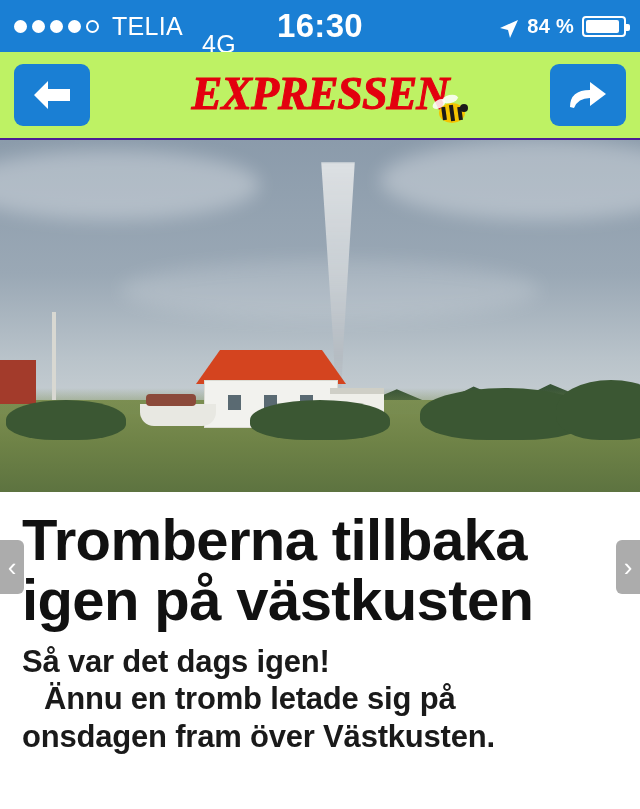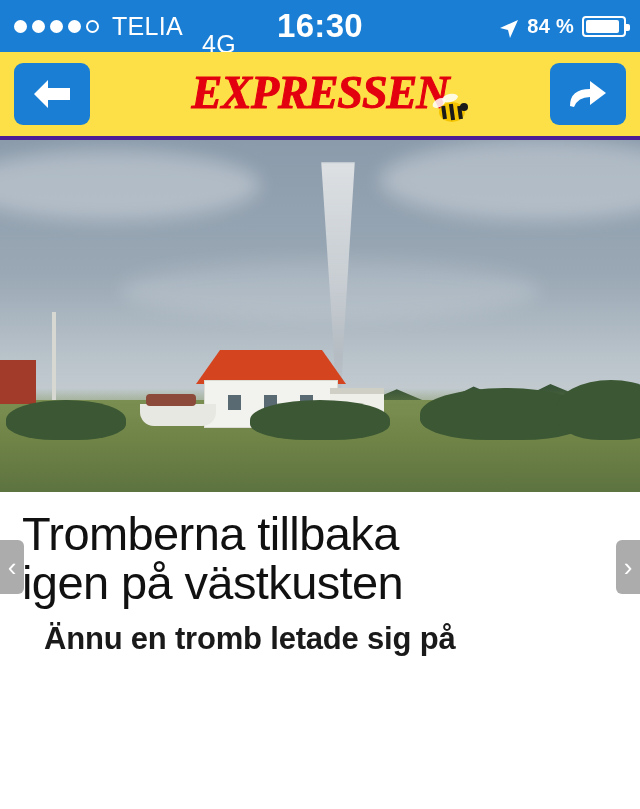--- a/index.html
+++ b/index.html
@@ -62,26 +62,26 @@
     position: absolute;
     left: 2px; top: 2px; bottom: 2px;
     background: #ffffff;
     border-radius: 2px;
     display: block;
   }
 
   
   .navbar {
     height: 88px;
-    background: #fde047;
+    background: #bef264;
     display: flex;
     align-items: center;
     padding: 0 14px;
     position: relative;
-    border-bottom: 4px solid #4c1d95;
+    border-bottom: 2px solid #4c1d95;
   }
   .navbtn {
     width: 76px; height: 62px;
     background: #1a7fd4;
     border-radius: 9px;
     display: flex; align-items: center; justify-content: center;
     flex: 0 0 auto;
     cursor: pointer;
   }
   .navbtn svg { display: block; }
@@ -224,23 +224,23 @@
   }
   .arrow-left-overlay { left: 0; border-radius: 0 6px 6px 0; }
   .arrow-right-overlay { right: 0; border-radius: 6px 0 0 6px; }
 
   
   .article {
     padding: 18px 22px 0 22px;
     background: #ffffff;
   }
   .headline {
-    font-size: 47px;
+    font-size: 58px;
     line-height: 1.04;
-    font-weight: 400;
+    font-weight: 700;
     color: #111111;
     letter-spacing: -0.6px;
     font-family: "Liberation Sans", sans-serif;
   }
   .body {
     margin-top: 12px;
     font-size: 31px;
     line-height: 1.22;
     font-weight: 700;
     color: #1a1a1a;
@@ -340,17 +340,19 @@
   <div class="arrow-right-overlay">
     <span style="color:#fff;font-size:26px;line-height:1;">›</span>
   </div>
 
   <div class="article">
     <h1 class="headline">
       <span>Tromberna tillbaka</span><br>
       <span>igen på västkusten</span>
     </h1>
     <div class="body">
+      <span>Så var det dags igen!</span>
       <span class="ind">Ännu en tromb letade sig på</span>
+      <span>onsdagen fram över Västkusten.</span>
     </div>
   </div>
 
 </div>
 
 </body></html>

